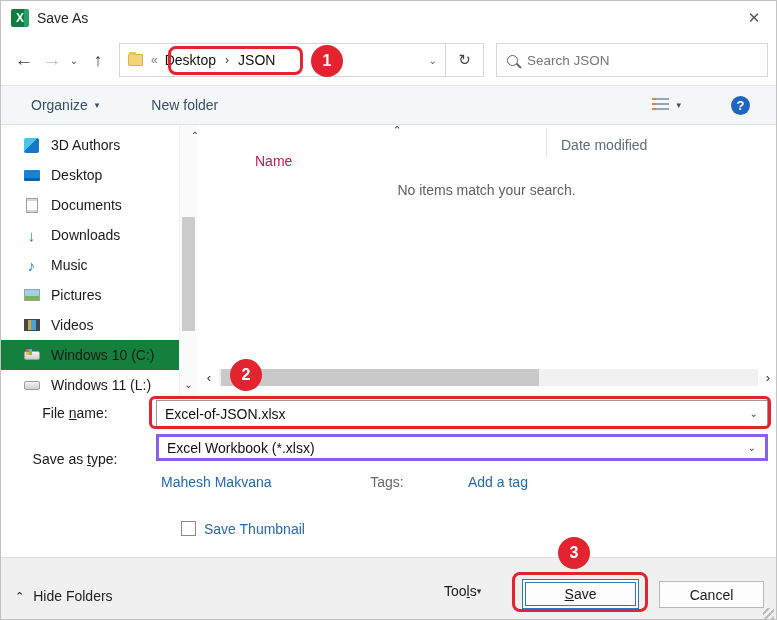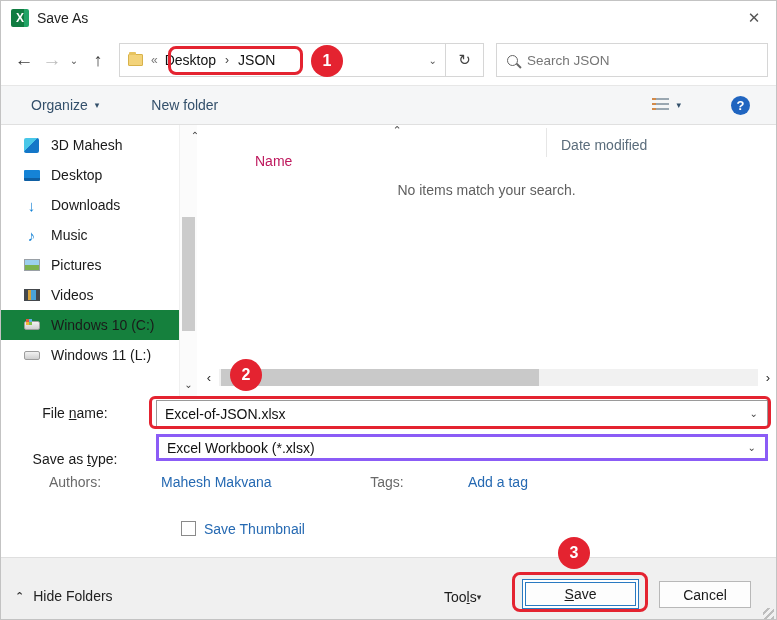--- a/index.html
+++ b/index.html
@@ -104,26 +104,26 @@
   .st-combo .val{padding-left:8px;color:#111}
   .u{text-decoration:underline}
   .link{color:var(--link);cursor:pointer}
   .chk{position:absolute;left:180px;top:125px;width:15px;height:15px;background:#fff;border:1px solid #8a8a8a;cursor:pointer}
   .chk-label{position:absolute;left:203px;top:125px;color:var(--link);cursor:pointer}
 
   
   .footer{height:64px;background:#f0f0f0;border-top:1px solid #dfdfdf;position:relative}
   .hide-folders{position:absolute;left:14px;top:30px;display:flex;align-items:center;gap:9px;color:#222;cursor:pointer}
   .hf-caret{font-size:11px;font-weight:700;color:#333}
-  .tools{position:absolute;left:443px;top:31px;display:flex;align-items:center;color:#1a1a1a;cursor:pointer}
+  .tools{position:absolute;left:443px;top:25px;display:flex;align-items:center;color:#1a1a1a;cursor:pointer}
   .tools .tb-caret{color:#333;font-size:9px}
   .btn{position:absolute;display:flex;align-items:center;justify-content:center;background:#fdfdfd;cursor:pointer;font-size:14px;color:#1a1a1a}
   .save-btn{left:521px;top:21px;width:117px;height:30px;border:1px solid var(--save-border);
     box-shadow:inset 0 0 0 2px #fff, inset 0 0 0 3px var(--save-border)}
-  .cancel-btn{left:658px;top:23px;width:92px;height:27px;border:1px solid #b8b8b8}
+  .cancel-btn{left:658px;top:23px;width:105px;height:27px;border:1px solid #b8b8b8}
   .grip{position:absolute;right:2px;bottom:2px;width:11px;height:11px;cursor:nwse-resize;
     background:repeating-linear-gradient(135deg,transparent 0 3px,#bdbdbd 3px 5px)}
 
   
   .ann{position:absolute;z-index:50;pointer-events:none}
   .ann-rect{border:3px solid var(--red)}
   .rect1{left:167px;top:45px;width:135px;height:29px;border-radius:8px}
   .rect2{left:148px;top:395px;width:622px;height:33px;border-radius:6px}
   .rect3{left:511px;top:571px;width:136px;height:40px;border-radius:8px}
   .badge{width:32px;height:32px;border-radius:50%;background:var(--red);color:#fff;
@@ -194,27 +194,33 @@
       </div>
     </div>
   </div>
 
   <div class="content">
     <div class="sidebar">
       <div class="side-item">
         <span class="s-ico">
             <span class="ico-3d"></span>
           </span>
-        <span>3D Mahesh</span>
+        <span>3D Authors</span>
       </div>
       <div class="side-item">
         <span class="s-ico">
             <span class="ico-desktop"></span>
           </span>
         <span>Desktop</span>
+      </div>
+      <div class="side-item">
+        <span class="s-ico">
+            <span class="ico-doc"></span>
+          </span>
+        <span>Documents</span>
       </div>
       <div class="side-item">
         <span class="s-ico ico-down">↓</span>
         <span>Downloads</span>
       </div>
       <div class="side-item">
         <span class="s-ico ico-music">♪</span>
         <span>Music</span>
       </div>
       <div class="side-item">
@@ -271,21 +277,20 @@
       <input value="Excel-of-JSON.xlsx" style="">
       <span class="chev">⌄</span>
     </div>
 
     <div class="flabel" style="top:55px"><span>Save as </span><span class="u">t</span><span>ype:</span></div>
     <div class="combo st-combo">
       <span class="val">Excel Workbook (*.xlsx)</span>
       <span class="chev">⌄</span>
     </div>
 
-    <div class="flabel gray" style="top:78px">Authors:</div>
     <span class="link" style="position:absolute;left:160px;top:78px">Mahesh Makvana</span>
     <span class="flabel gray" style="left:312px;width:148px;top:78px">Tags:</span>
     <span class="link" style="position:absolute;left:467px;top:78px">Add a tag</span>
 
     <span class="chk"></span>
     <span class="chk-label">Save Thumbnail</span>
   </div>
 
   <div class="footer">
     <div class="hide-folders">

